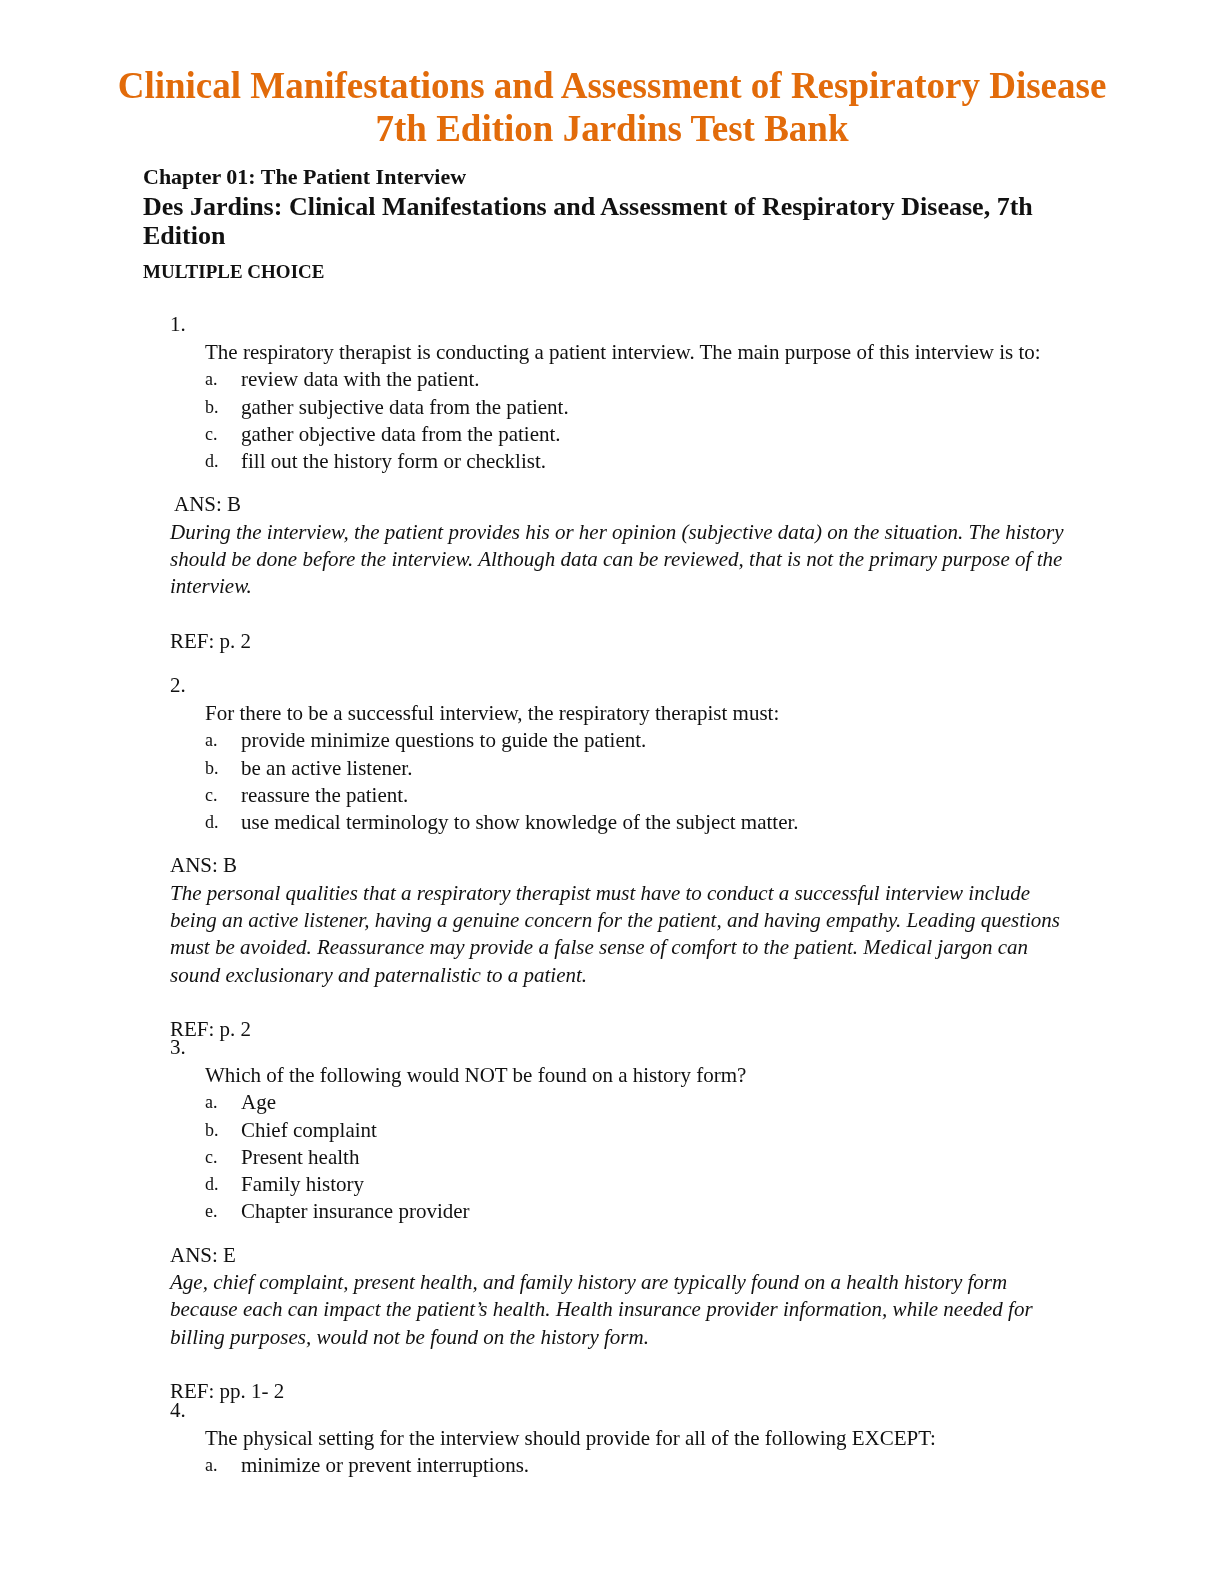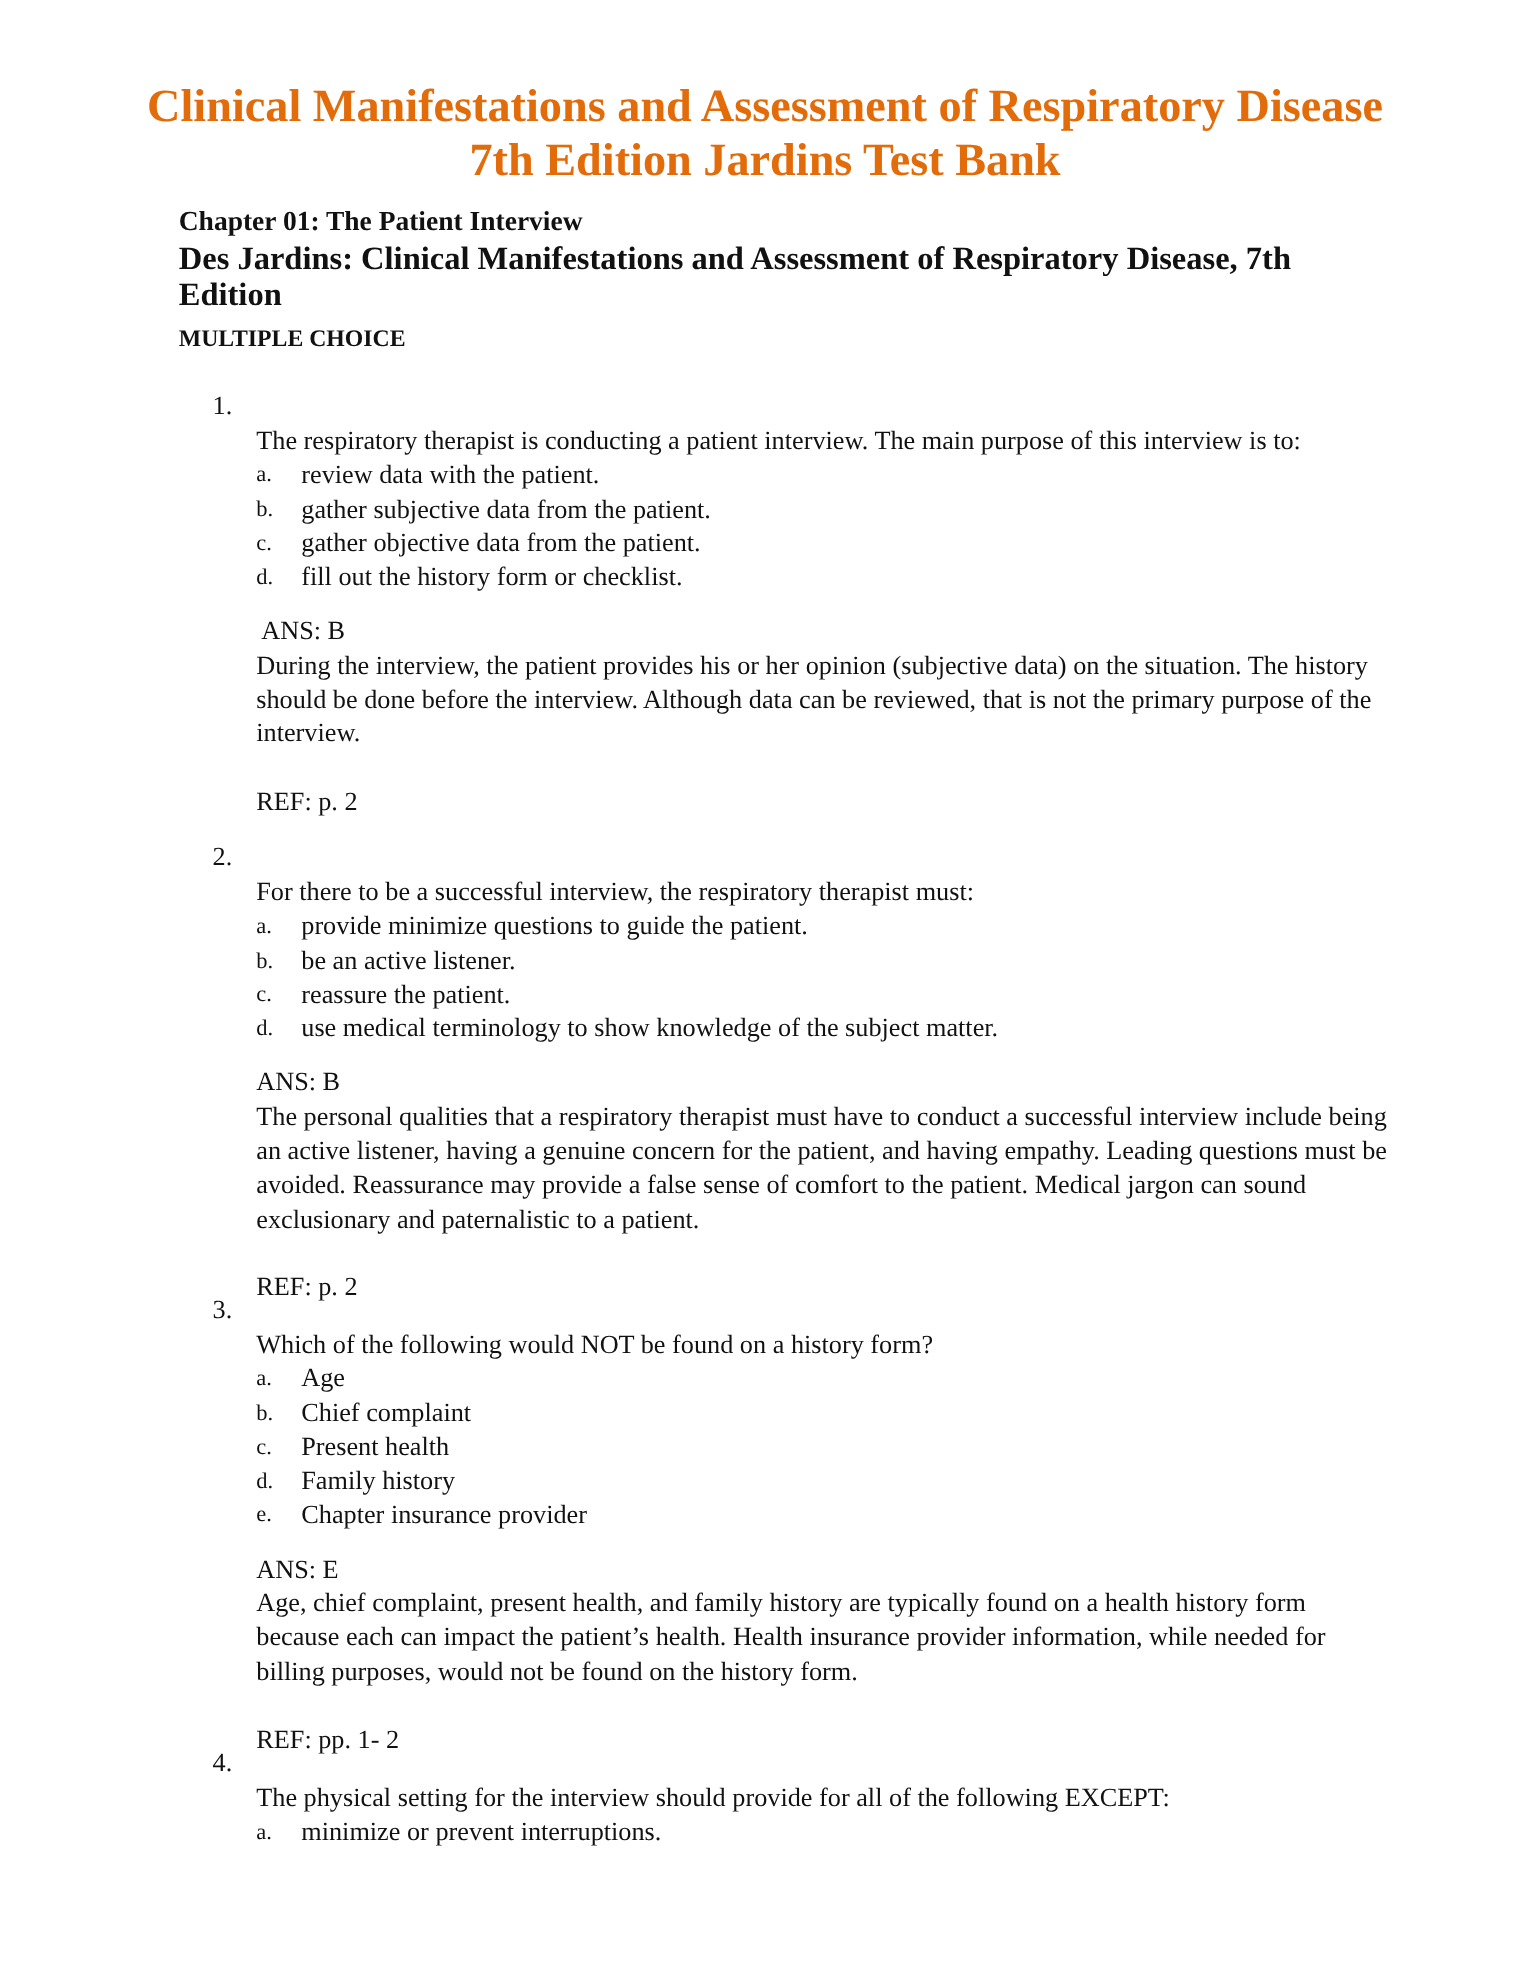--- a/index.html
+++ b/index.html
@@ -82,29 +82,29 @@
     }
     .opt-letter {
       width: 36px;
       flex: none;
       font-size: 18px;
     }
     .opt-text {
       flex: 1;
     }
     .ans-block {
-      margin-left: 35px;
       margin-top: 16px;
       width: 905px;
     }
     .ans-label {
       display: block;
     }
     .rationale {
       display: block;
+      font-style: italic;
     }
     .ref {
       display: block;
       margin-top: 27px;
     }
   </style>
 </head>
 <body>
 
 <div class="page">

